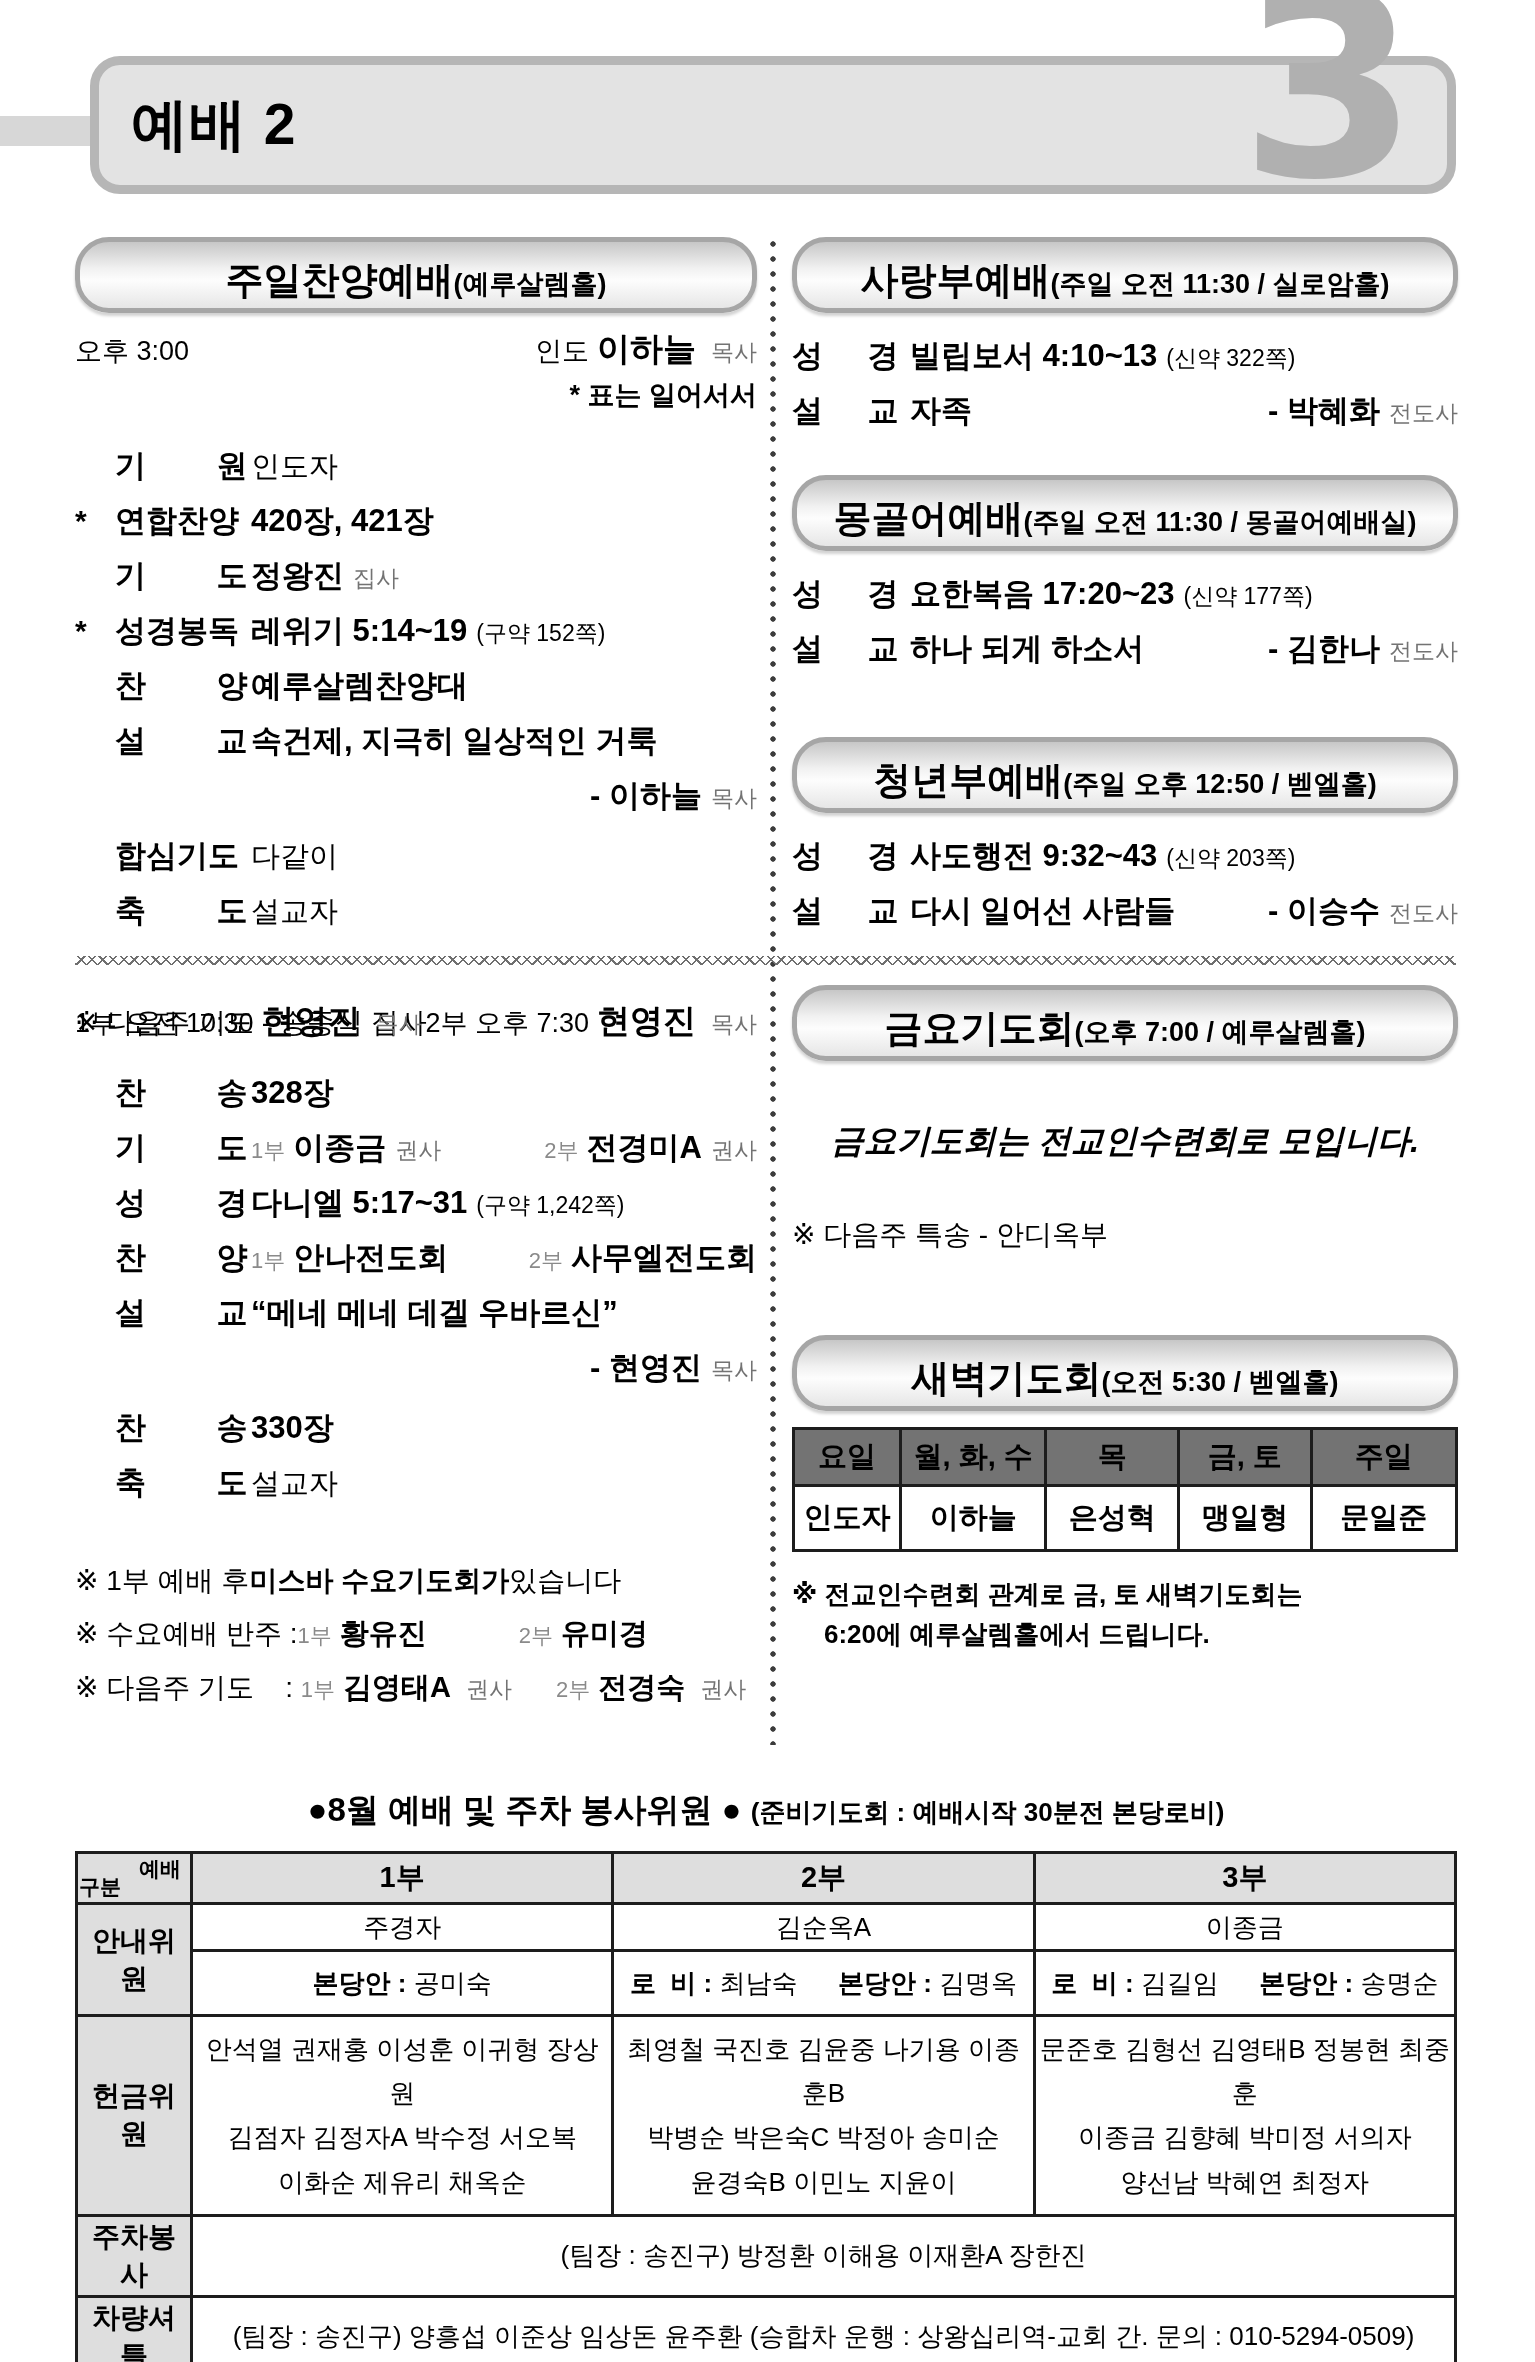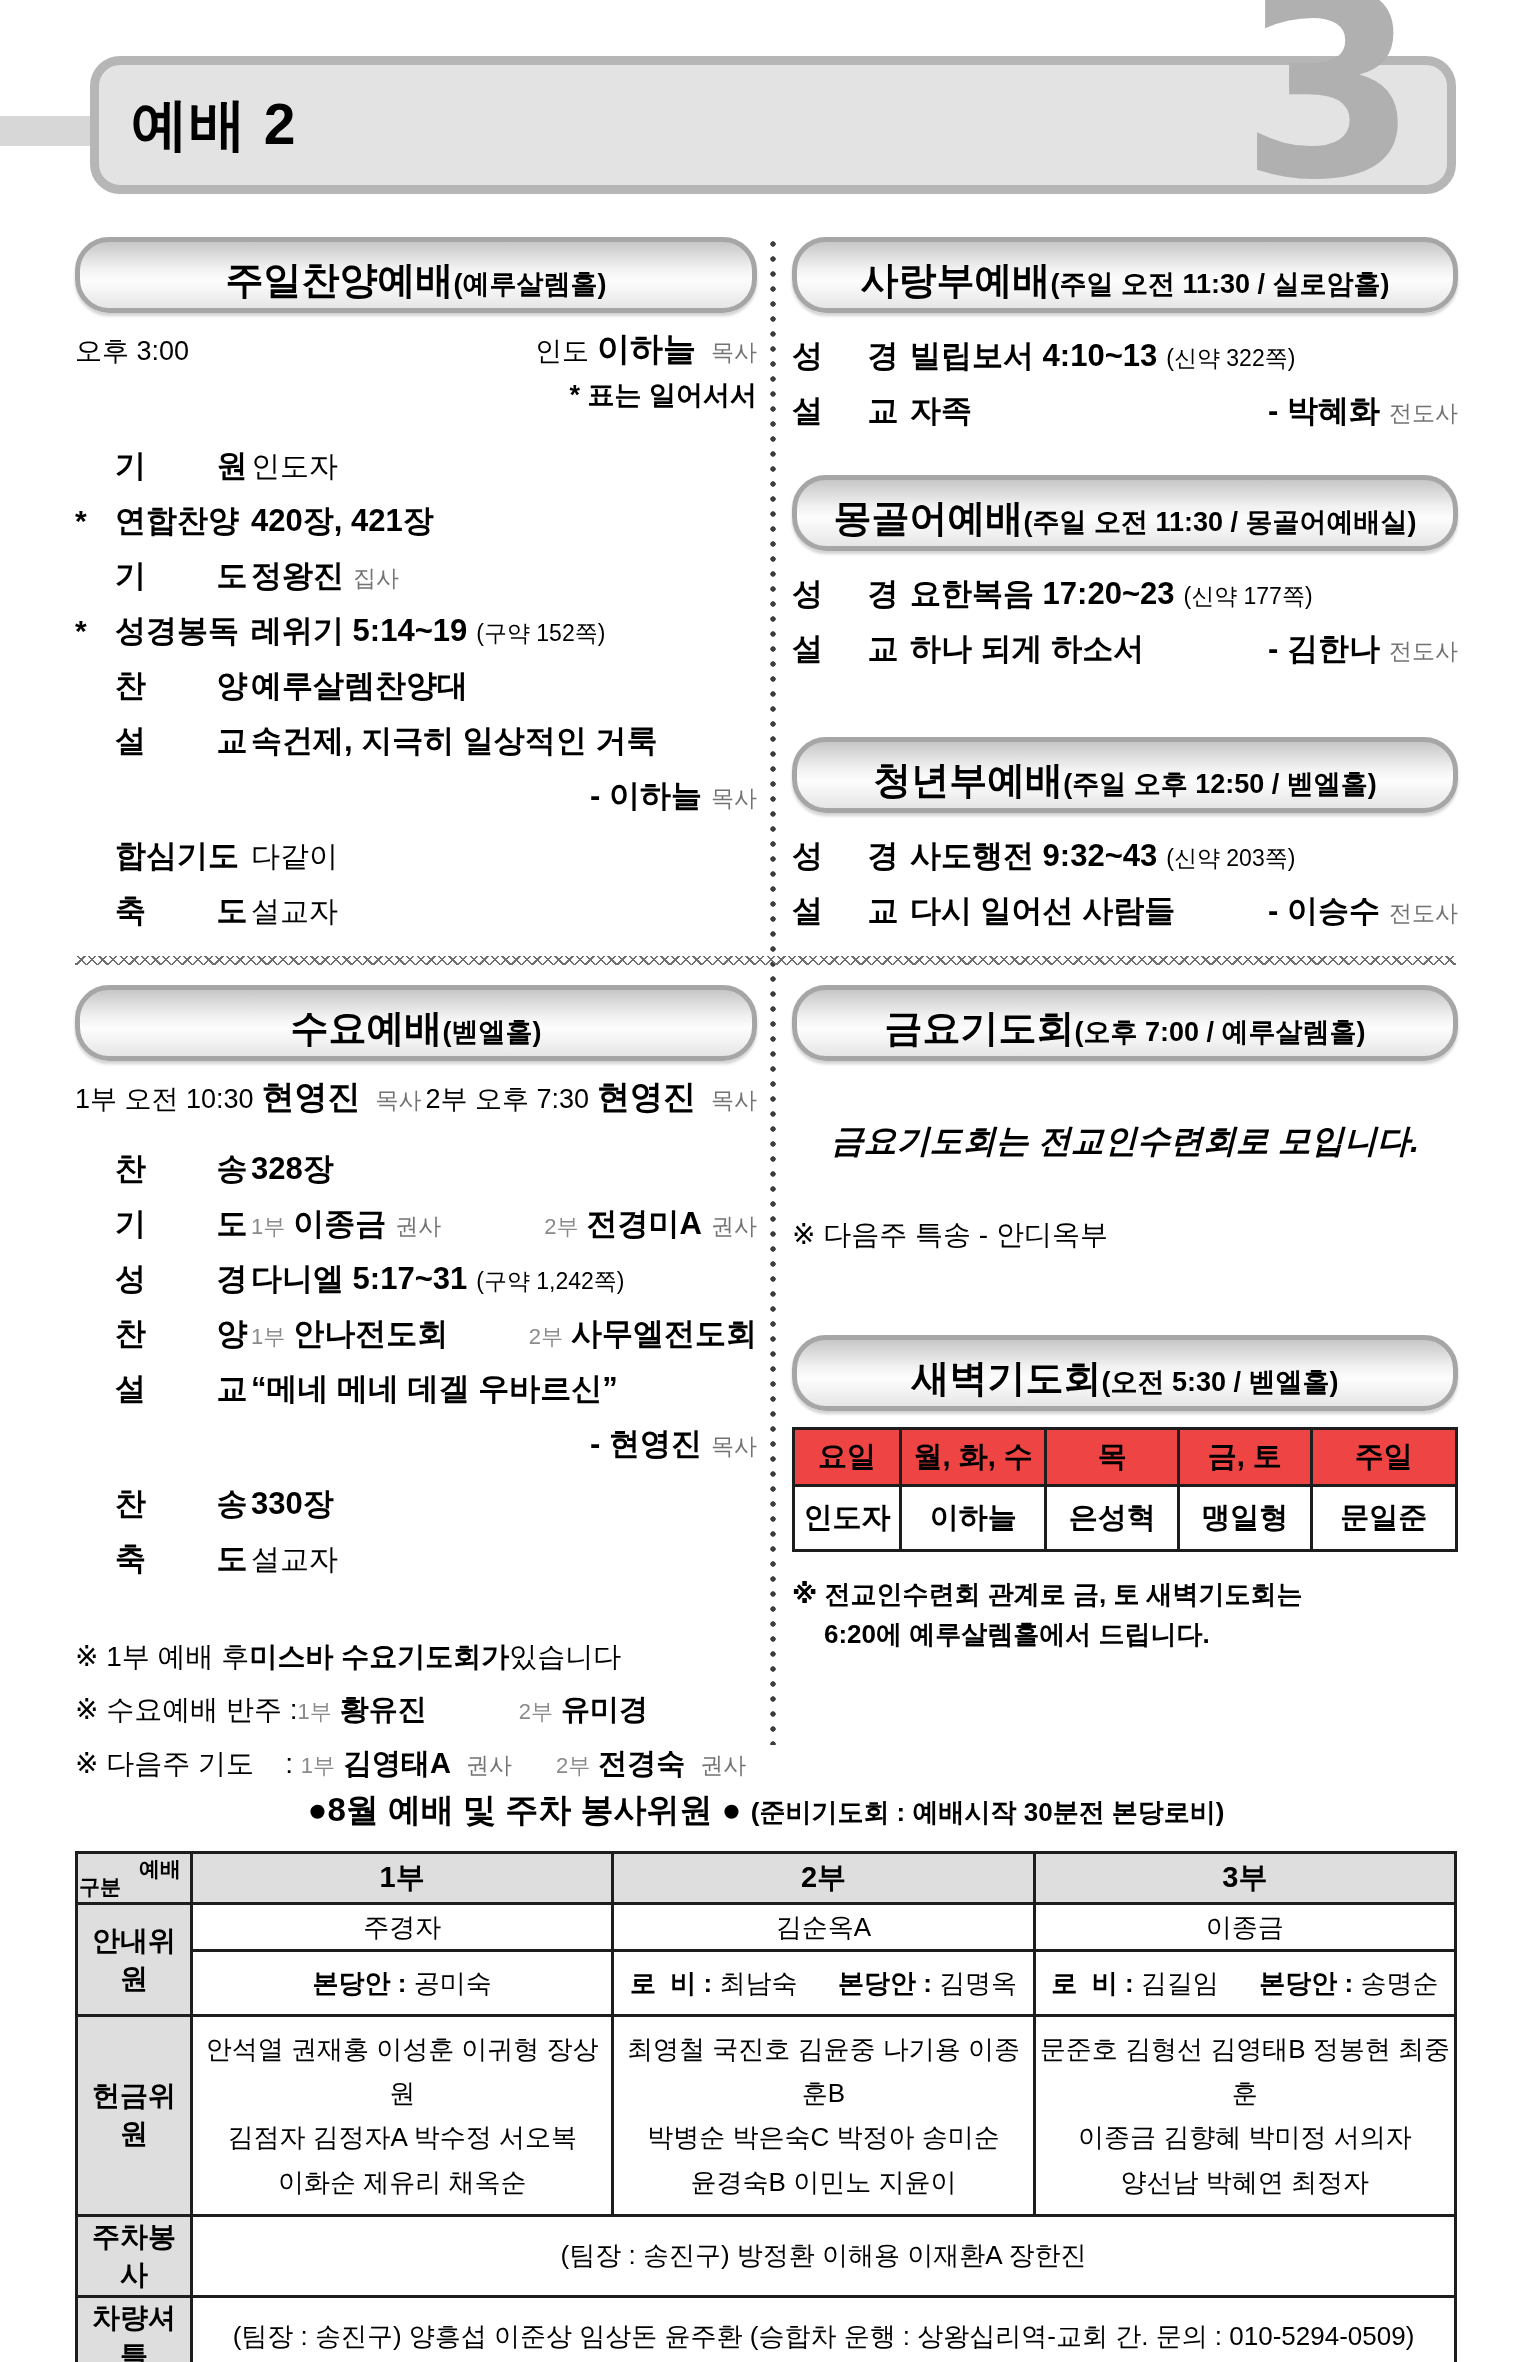--- a/index.html
+++ b/index.html
@@ -49,21 +49,21 @@
   .standnote{display:flex;justify-content:flex-end;margin-top:5px;font-size:27px;font-weight:700;}
   .preacher{display:flex;justify-content:flex-end;align-items:baseline;margin-bottom:13px;}
   .preacher .nm{font-size:31px;font-weight:700;}
   .note{font-size:28px;margin-top:6px;display:flex;align-items:baseline;}
   .note .b{font-weight:700;}
   .note .nm{font-weight:700;font-size:29px;margin-right:6px;}
   .orderlist{margin-top:32px;}
   
   .dtable{width:100%;border-collapse:collapse;margin-top:16px;table-layout:fixed;}
   .dtable td{border:3px solid #1d1d1d;text-align:center;font-weight:700;font-size:29px;}
-  .dtable .hd td{background:#ef4444;height:52px;}
+  .dtable .hd td{background:#737373;height:52px;}
   .dtable .bd td{background:#fff;height:60px;}
   
   .bottom{position:absolute;left:75px;top:1788px;width:1382px;}
   .btitle{text-align:center;font-weight:700;font-size:33px;}
   .btitle .sub{font-size:26px;}
   .btable{width:100%;border-collapse:collapse;margin-top:18px;table-layout:fixed;}
   .btable td{border:3px solid #1d1d1d;text-align:center;vertical-align:middle;font-size:26px;}
   .btable .hrow td{background:#dedede;font-weight:700;font-size:29px;height:46px;}
   .btable .lblcell{background:#dedede;font-weight:700;font-size:28px;}
   .corner{position:relative;background:
@@ -155,24 +155,20 @@
         <span class="lbl g2">축 도</span>
         <span class="val">설교자</span>
       </div>
     </div>
     <div class="note" style="margin-top:72px;">
       <span>※ 다음주 기도 - 송종식 집사</span>
     </div>
   </div>
 
   <div class="sec colL" style="top:985px;">
-    <div class="pill">
-      <span class="t">수요예배</span>
-        <span class="s">(벧엘홀)</span>
-    </div>
     <div class="timeline">
       <span class="seg">
         <span class="plain">1부 오전 10:30</span>
         <span class="leadname">현영진</span>
         <span class="sfx">목사</span>
       </span>
       <span class="seg">
         <span class="plain">2부 오후 7:30</span>
         <span class="leadname">현영진</span>
         <span class="sfx">목사</span>

